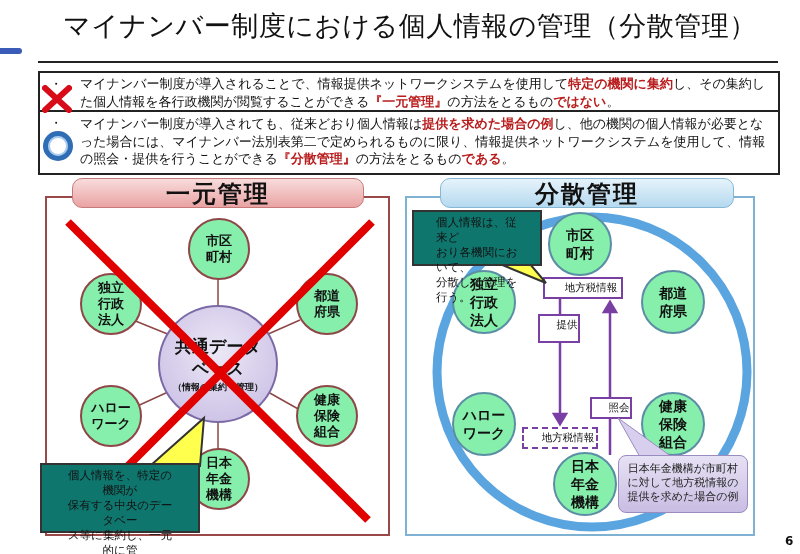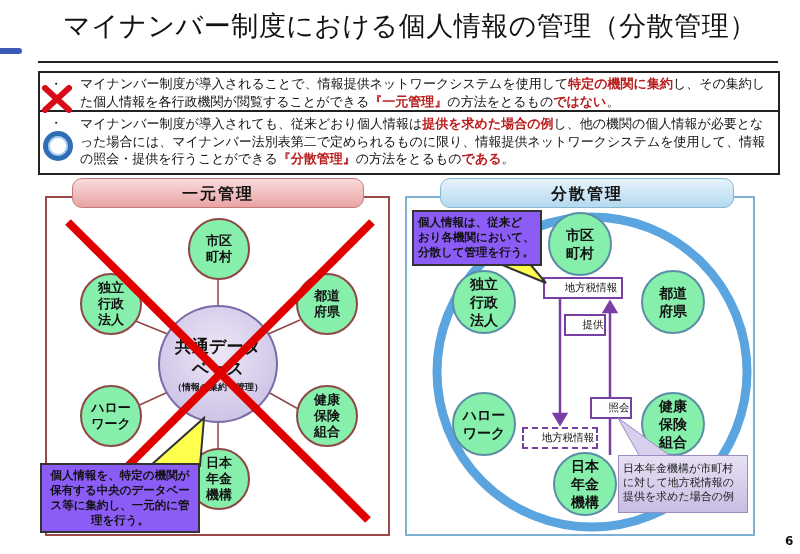--- a/index.html
+++ b/index.html
@@ -16,44 +16,44 @@
   .stmt-2 { top: 39px; height: 61px; padding: 3px 8px 0 40px; }
   .stmt .bullet { position: absolute; left: 10px; top: 3px; font-size: 12px; }
   .stmt .red { color: #b91c1c; font-weight: bold; }
   .x-mark { position: absolute; left: 2px; top: 12px; width: 30px; height: 28px; }
   .o-mark { position: absolute; left: 3px; top: 58px; width: 30px; height: 30px; border: 5px solid #2f6db5; border-radius: 50%; background: #fff; box-shadow: inset 0 0 0 2px #a8cbef; }
 
   .panel { position: absolute; top: 196px; height: 340px; }
   .panel-left { left: 45px; width: 345px; border: 2px solid #9b4848; }
   .panel-right { left: 405px; width: 350px; border: 2px solid #7fb1d3; }
 
-  .banner { position: absolute; top: 178px; height: 30px; border-radius: 10px; font-size: 16px; font-weight: bold; text-align: center; line-height: 30px; letter-spacing: 2px; }
+  .banner { position: absolute; top: 178px; height: 30px; border-radius: 10px; font-size: 24px; font-weight: bold; text-align: center; line-height: 30px; letter-spacing: 2px; }
   .banner-left { left: 72px; width: 292px; background: linear-gradient(#f9dcdc, #e9a3a3); border: 1px solid #c77a7a; }
   .banner-right { left: 440px; width: 294px; background: linear-gradient(#e6f3fb, #b5d9ef); border: 1px solid #86b8d6; }
 
   .node { position: absolute; border-radius: 50%; background: #86efac; display: flex; align-items: center; justify-content: center; text-align: center; font-size: 13px; font-weight: bold; line-height: 16px; }
   .node-l { border: 2px solid #8e4646; }
   .node-r { border: 2px solid #5b8ea5; font-size: 14px; line-height: 18px; }
   .node span { display: block; white-space: pre-line; }
 
   .central-db { position: absolute; left: 158px; top: 305px; width: 120px; height: 118px; border-radius: 50%; border: 2px solid #7b6aa6; background: radial-gradient(circle at 50% 40%, #ece7f6, #c5b9e2); display: flex; flex-direction: column; align-items: center; justify-content: center; text-align: center; }
   .central-db .main { font-size: 17px; font-weight: bold; line-height: 22px; white-space: pre-line; }
   .central-db .sub { font-size: 9px; font-weight: bold; margin-top: 2px; }
 
   svg.overlay { position: absolute; left: 0; top: 0; width: 800px; height: 554px; pointer-events: none; }
 
-  .callout-yellow { position: absolute; background: #8b5cf6; border: 2px solid #333; font-size: 11.5px; font-weight: bold; line-height: 15px; padding: 3px 4px; white-space: pre-line; }
+  .callout-yellow { position: absolute; background: #0f766e; border: 2px solid #333; font-size: 11.5px; font-weight: normal; line-height: 15px; padding: 3px 22px; white-space: pre-line; }
   .callout-left { left: 40px; top: 463px; width: 160px; height: 70px; text-align: center; }
   .callout-right { left: 412px; top: 210px; width: 130px; height: 56px; }
 
-  .callout-purple { position: absolute; left: 618px; top: 455px; width: 130px; height: 58px; border-radius: 0; background: linear-gradient(#e7e1f4, #c9bde3); border: 1px solid #9a8cc1; font-size: 11px; line-height: 14px; padding: 6px 4px; white-space: pre-line; color: #222; }
+  .callout-purple { position: absolute; left: 618px; top: 455px; width: 130px; height: 58px; border-radius: 8px; background: linear-gradient(#e7e1f4, #c9bde3); border: 1px solid #9a8cc1; font-size: 11px; line-height: 14px; padding: 6px 4px; white-space: pre-line; color: #222; text-align: center; }
 
   .tag { position: absolute; background: #fff; border: 2px solid #7a3fa3; font-size: 10.5px; text-align: center; line-height: 17px; padding-left: 16px; }
   .tag-top { left: 543px; top: 277px; width: 80px; height: 22px; }
-  .tag-provide { left: 564px; top: 314px; width: 42px; height: 22px; }
+  .tag-provide { left: 538px; top: 314px; width: 42px; height: 29px; }
   .tag-inquiry { left: 590px; top: 397px; width: 42px; height: 22px; }
   .tag-dashed { left: 522px; top: 427px; width: 76px; height: 22px; border-style: dashed; }
 
   .page-num { position: absolute; left: 785px; top: 534px; font-size: 12px; font-weight: bold; }
 </style>
 </head>
 <body>
 
 <div class="side-accent"></div>
 <div class="title">マイナンバー制度における個人情報の管理（分散管理）</div>

